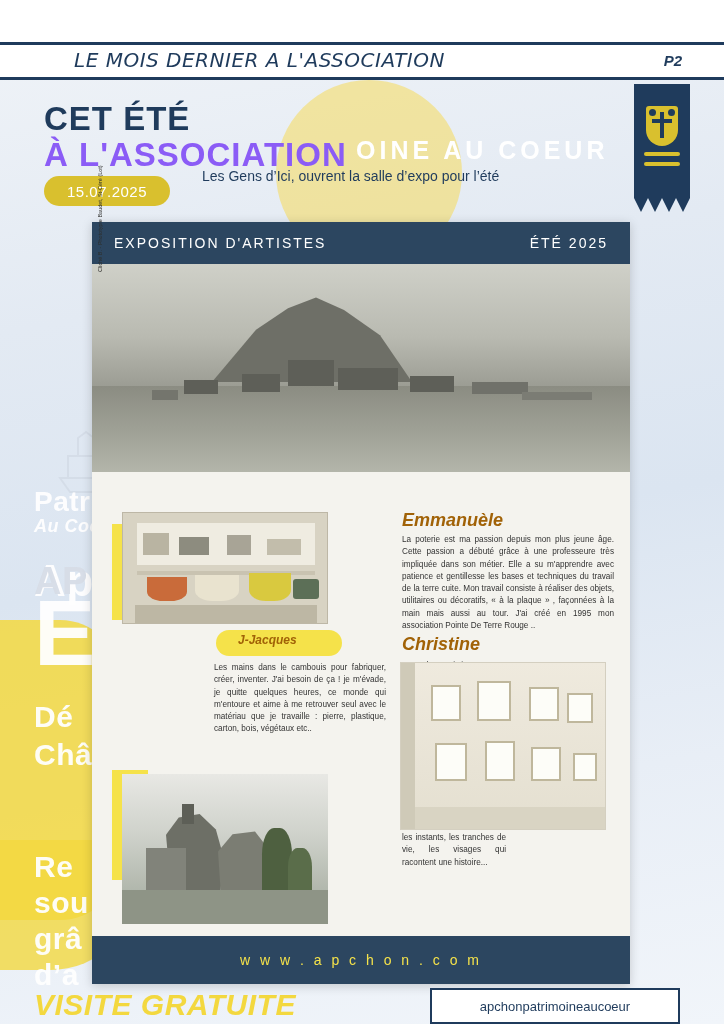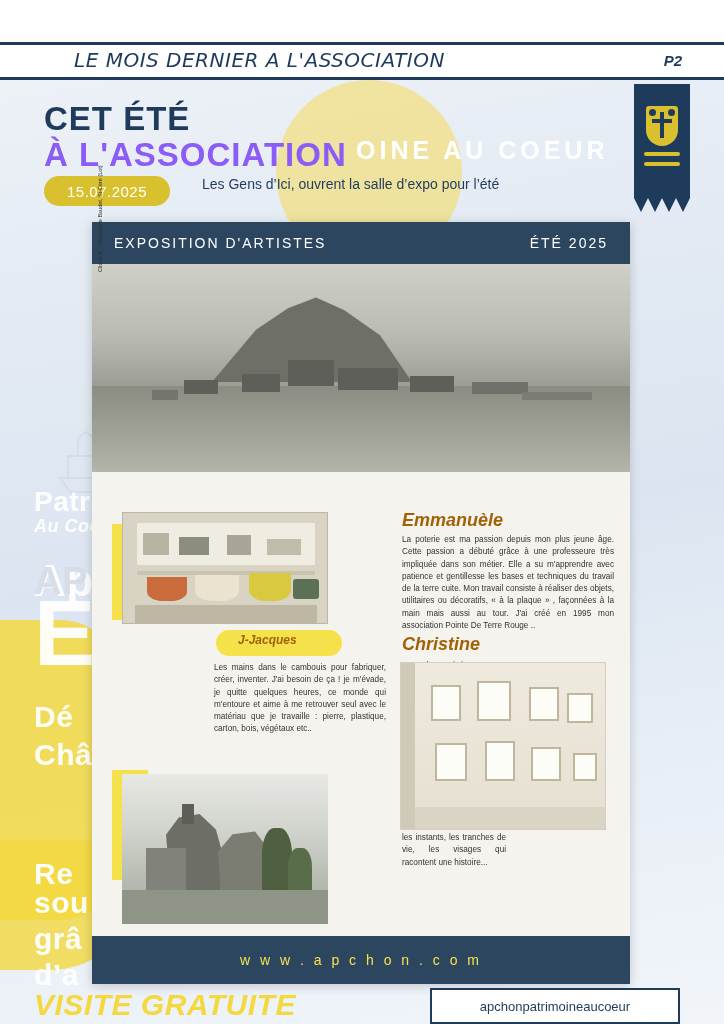--- a/index.html
+++ b/index.html
@@ -38,21 +38,21 @@
     position: absolute;
     color: #ffffff;
     font-weight: bold;
     letter-spacing: .5px;
     opacity: .95;
   }
   .ghost-ap   { left: 34px; top: 556px; font-size: 44px; color:#fff; }
   .ghost-e    { left: 34px; top: 592px; font-size: 92px; color:#fff; line-height: .9;}
   .ghost-de   { left: 34px; top: 700px; font-size: 30px; color:#fff; }
   .ghost-chat { left: 34px; top: 738px; font-size: 30px; color:#fff; }
-  .ghost-re   { left: 34px; top: 850px; font-size: 30px; color:#fff;margin-top:7px; }
+  .ghost-re   { left: 34px; top: 850px; font-size: 30px; color:#fff; }
   .ghost-sou  { left: 34px; top: 886px; font-size: 30px; color:#fff; }
   .ghost-gra  { left: 34px; top: 922px; font-size: 30px; color:#fff; }
   .ghost-das  { left: 34px; top: 958px; font-size: 30px; color:#fff; }
 
   .watermark-logo {
     position: absolute; left: 30px; top: 430px; width: 120px; height: 110px;
     opacity: .5;
   }
 
   .bottom-ghost {
@@ -92,21 +92,21 @@
     font-size: 25px; font-weight: bold; color: #ffffff; letter-spacing: 4px;
   }
   .date-pill {
     position: absolute; left: 44px; top: 176px;
     width: 126px; height: 30px; border-radius: 15px;
     background: #d9c02e; color: #ffffff; font-size: 15px;
     display: flex; align-items: center; justify-content: center;
     letter-spacing: .5px;
   }
   .subtitle {
-    position: absolute; left: 202px; top: 176px;
+    position: absolute; left: 202px; top: 168px;
     font-size: 14px; color: #1f3b5c;
   }
 
   
   .flag {
     position: absolute; left: 634px; top: 84px; width: 56px; height: 128px;
     background: #1f3b5c;
   }
   .flag .notch {
     position:absolute; bottom:0; left:0; width:56px; height:14px;

